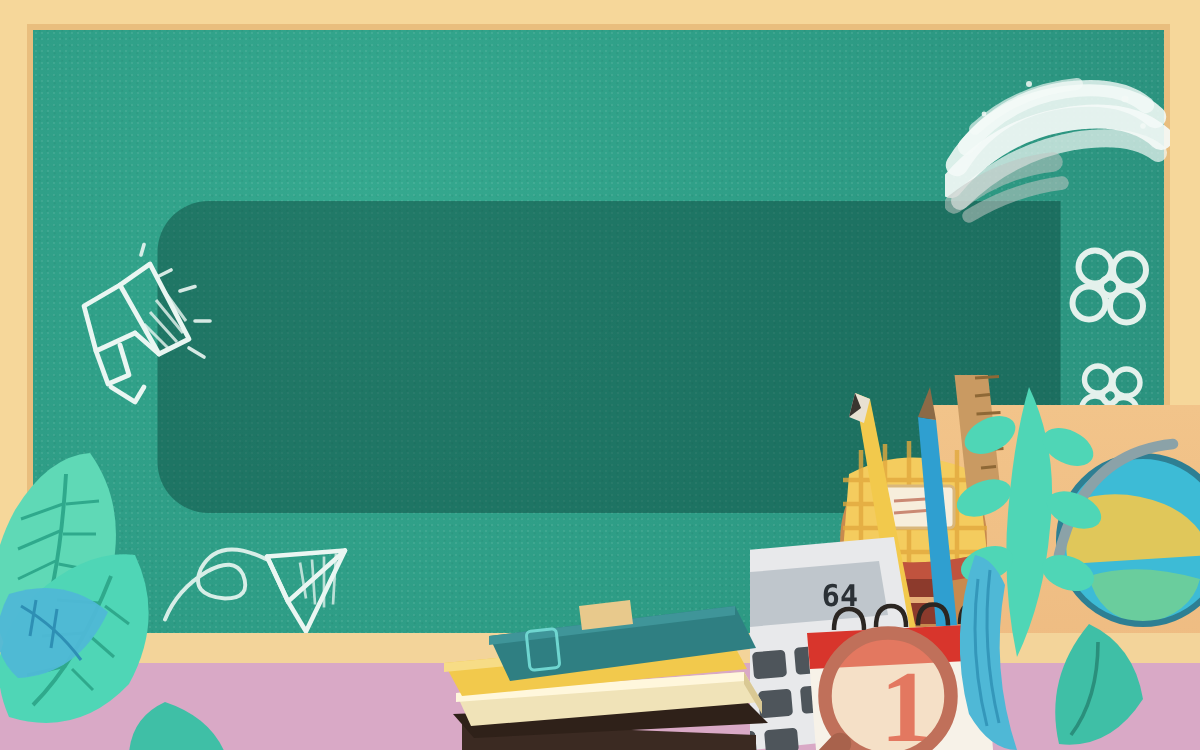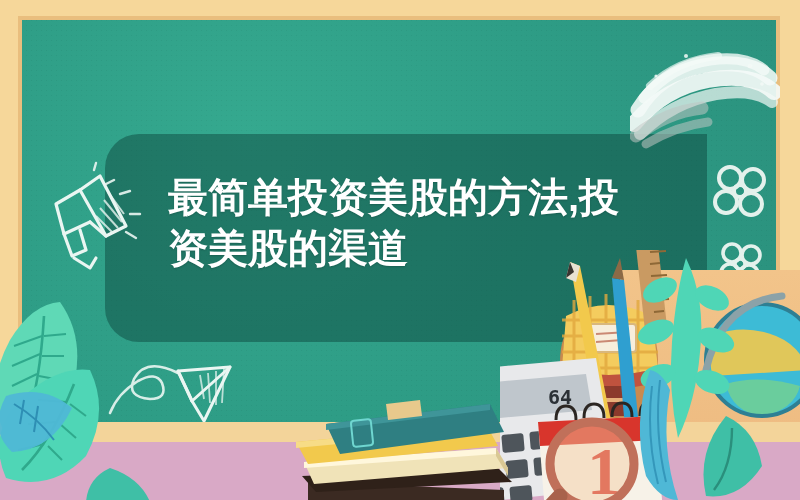--- a/index.html
+++ b/index.html
@@ -162,24 +162,20 @@
           <path d="M124 14 L122 48"></path>
       </g>
       <g fill="none" stroke="#EAF6F2" stroke-width="2.6" stroke-linecap="round" opacity=".9">
         <path d="M78 18 Q46 2 34 24 Q26 42 50 44 Q68 44 62 28 Q56 16 38 26 Q18 38 10 58"></path>
       </g>
     </svg>
   </div>
 
   <div class="title-panel"></div>
 
-  <div class="title-wrap">
-    <div class="title-line">最简单投资美股的方法,投</div>
-    <div class="title-line">资美股的渠道</div>
-  </div>
 
   <div class="rightwall"></div>
   <div class="shelf-tan"></div>
   <div class="floor-pink"></div>
 
   <svg class="leaf" style="left:-10px; top:292px; width:230px; height:210px;" viewBox="0 0 230 210">
     <g>
       <path d="M70 10 Q100 52 78 112 Q52 150 14 140 Q-6 96 20 48 Q42 12 70 10Z" fill="#5FD9B6"></path>
       <path d="M54 24 Q50 92 36 132" stroke="#2FA98C" stroke-width="2.6" fill="none"></path>
       <g stroke="#2FA98C" stroke-width="2" fill="none">

